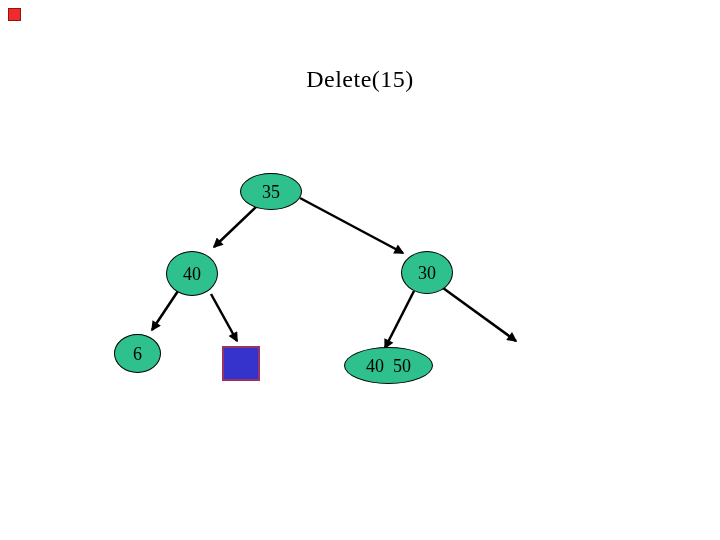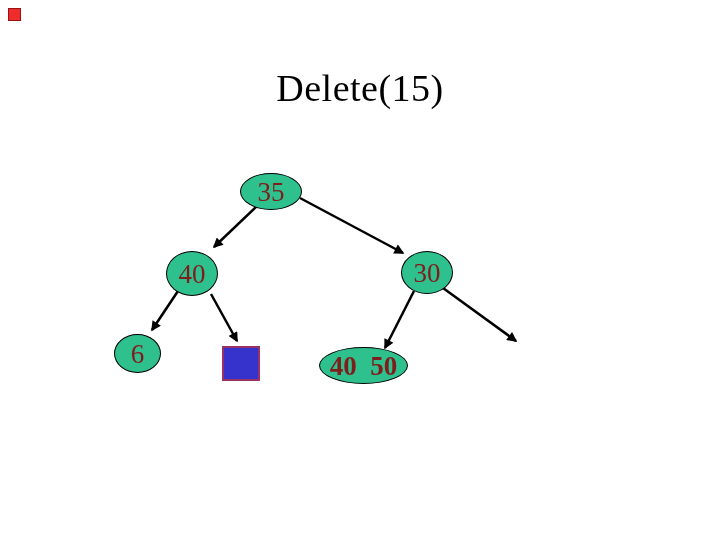--- a/index.html
+++ b/index.html
@@ -25,21 +25,21 @@
     border: 1px solid #991111;
     box-sizing: border-box;
   }
   .title {
     position: absolute;
     left: 0;
     top: 66px;
     width: 100%;
     margin: 0;
     text-align: center;
-    font-size: 38px;
+    font-size: 24px;
     font-weight: normal;
     color: #000000;
     letter-spacing: 0.5px;
   }
   .edges {
     position: absolute;
     left: 0;
     top: 0;
     width: 720px;
     height: 540px;
@@ -50,40 +50,40 @@
   }
   .tnode {
     position: absolute;
     box-sizing: border-box;
     background: #2ec08d;
     border: 1.5px solid #000000;
     border-radius: 50%;
     display: flex;
     align-items: center;
     justify-content: center;
-    font-size: 27px;
-    color: #7f1d1d;
+    font-size: 18px;
+    color: #000000;
   }
   .tnode .lbl {
     white-space: pre;
     line-height: 1;
     padding-top: 1px;
   }
   .deleted-node {
     position: absolute;
     box-sizing: border-box;
     background: #3533cc;
     border: 2px solid #993366;
   }
   
   .n35      { left: 240px; top: 173px; width: 62px;  height: 37px; }
   .n20      { left: 166px; top: 251px; width: 52px;  height: 45px; }
   .n60      { left: 401px; top: 251px; width: 52px;  height: 43px; }
   .n6       { left: 114px; top: 334px; width: 47px;  height: 39px; }
-  .n4050    { left: 319px; top: 347px; width: 89px;  height: 37px; font-weight: bold; }
+  .n4050    { left: 344px; top: 347px; width: 89px;  height: 37px; }
   .n708090  { left: 472px; top: 347px; width: 132px; height: 45px; }
   .nempty   { left: 222px; top: 346px; width: 38px;  height: 35px; }
 </style>
 </head>
 <body>
 
 <div class="slide">
 
   <div class="corner-marker"></div>
 

